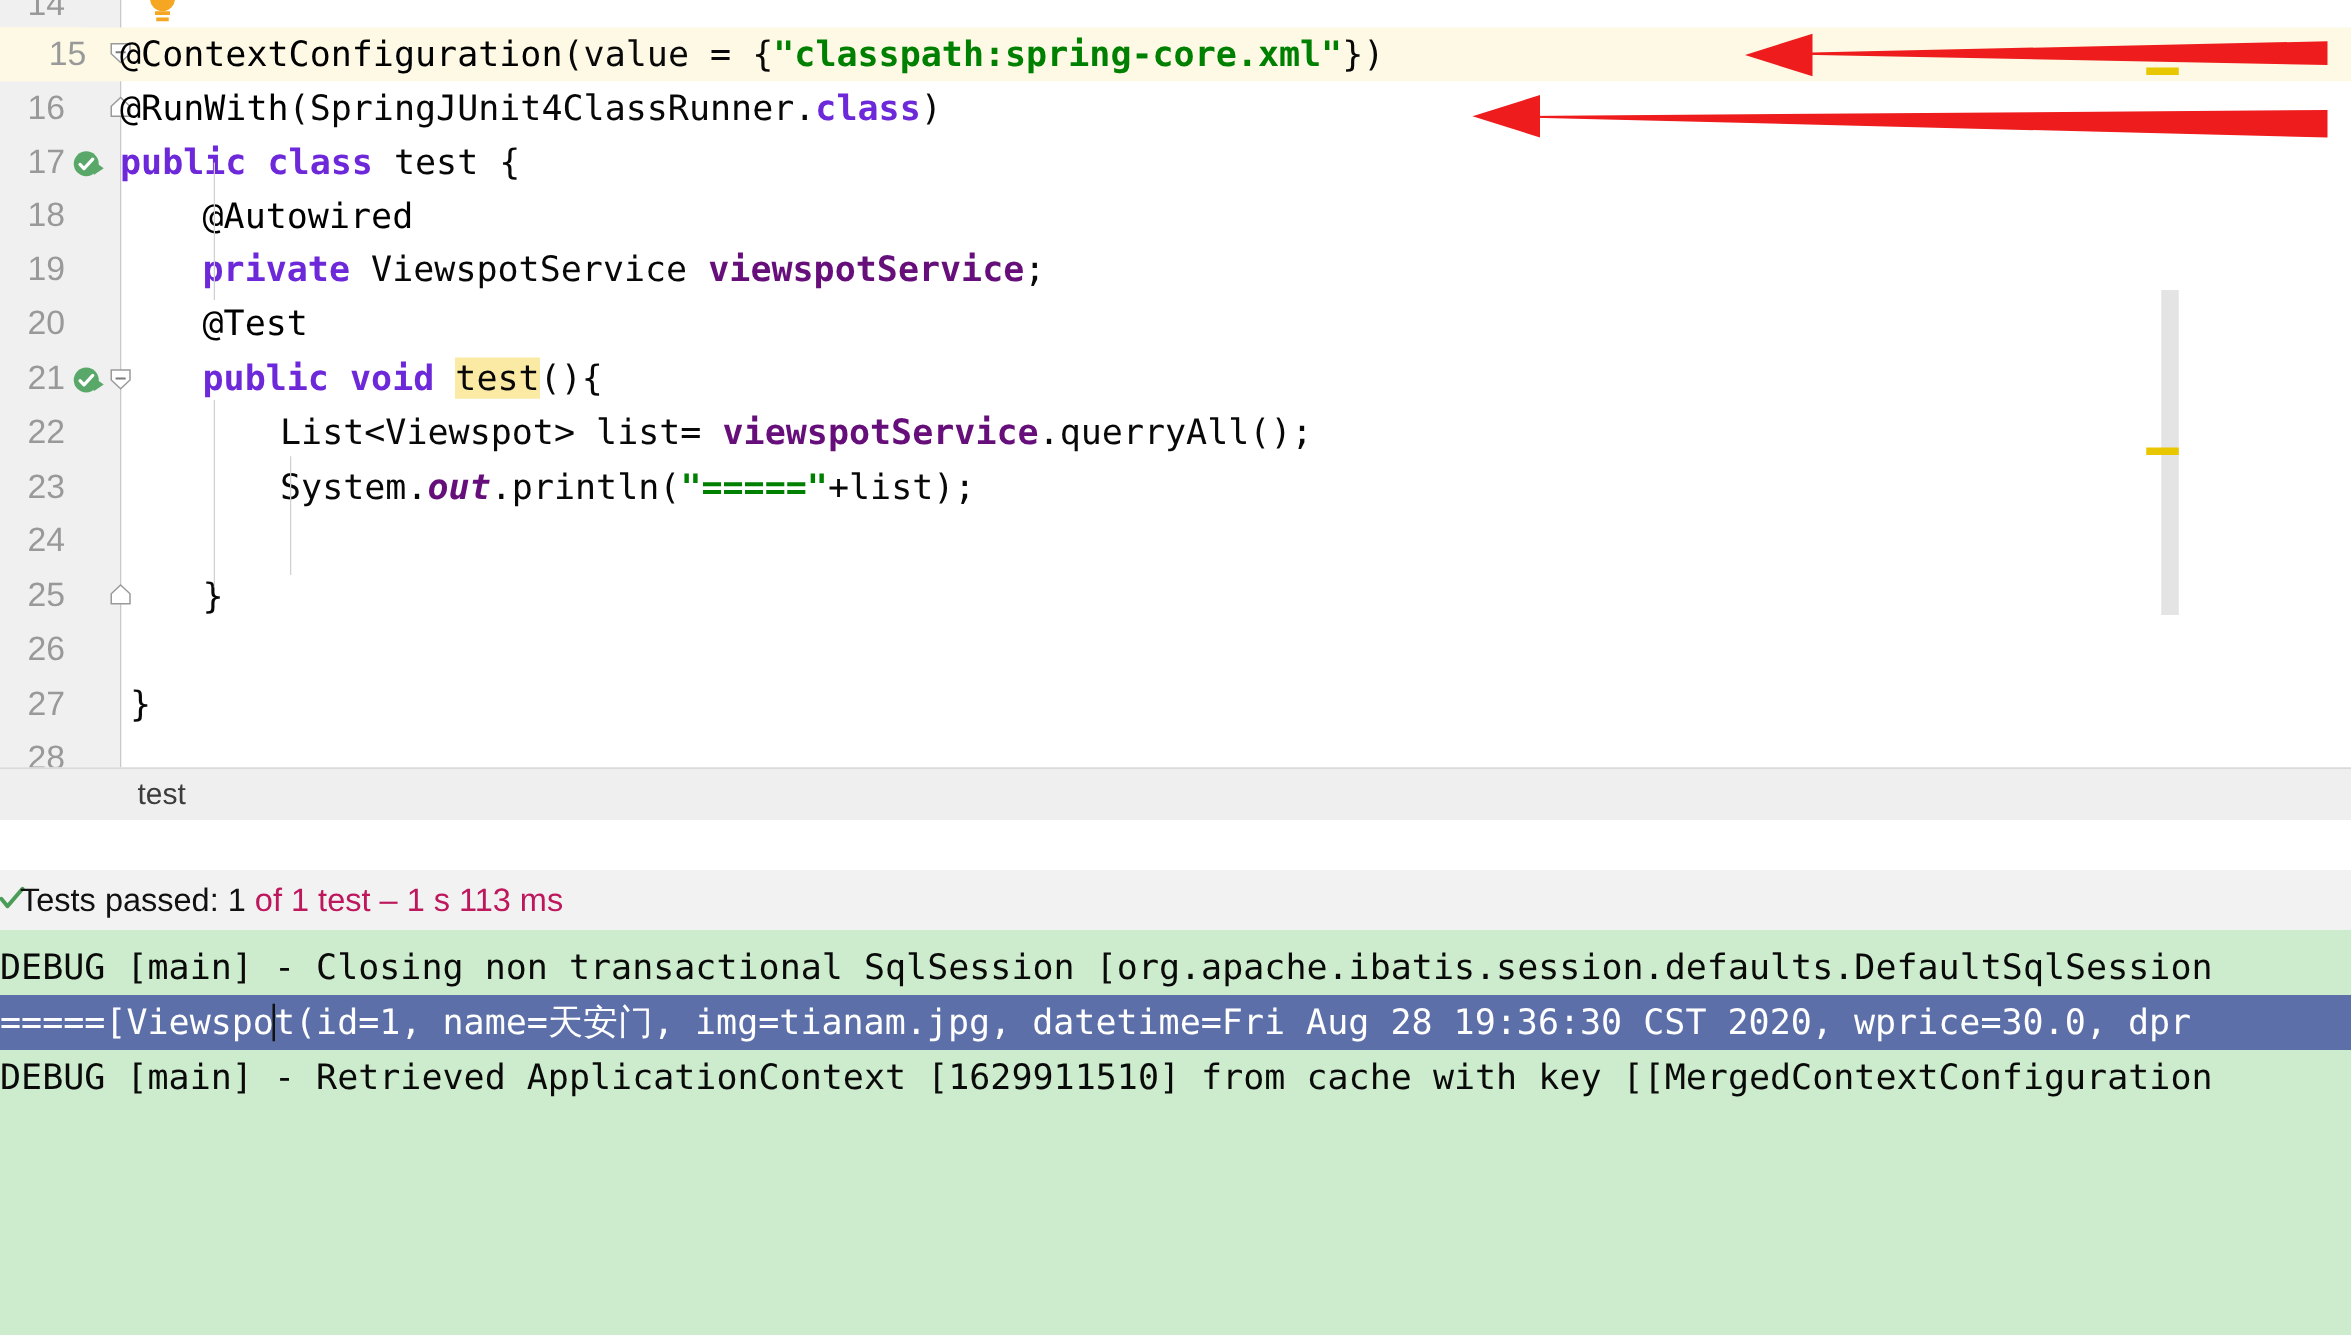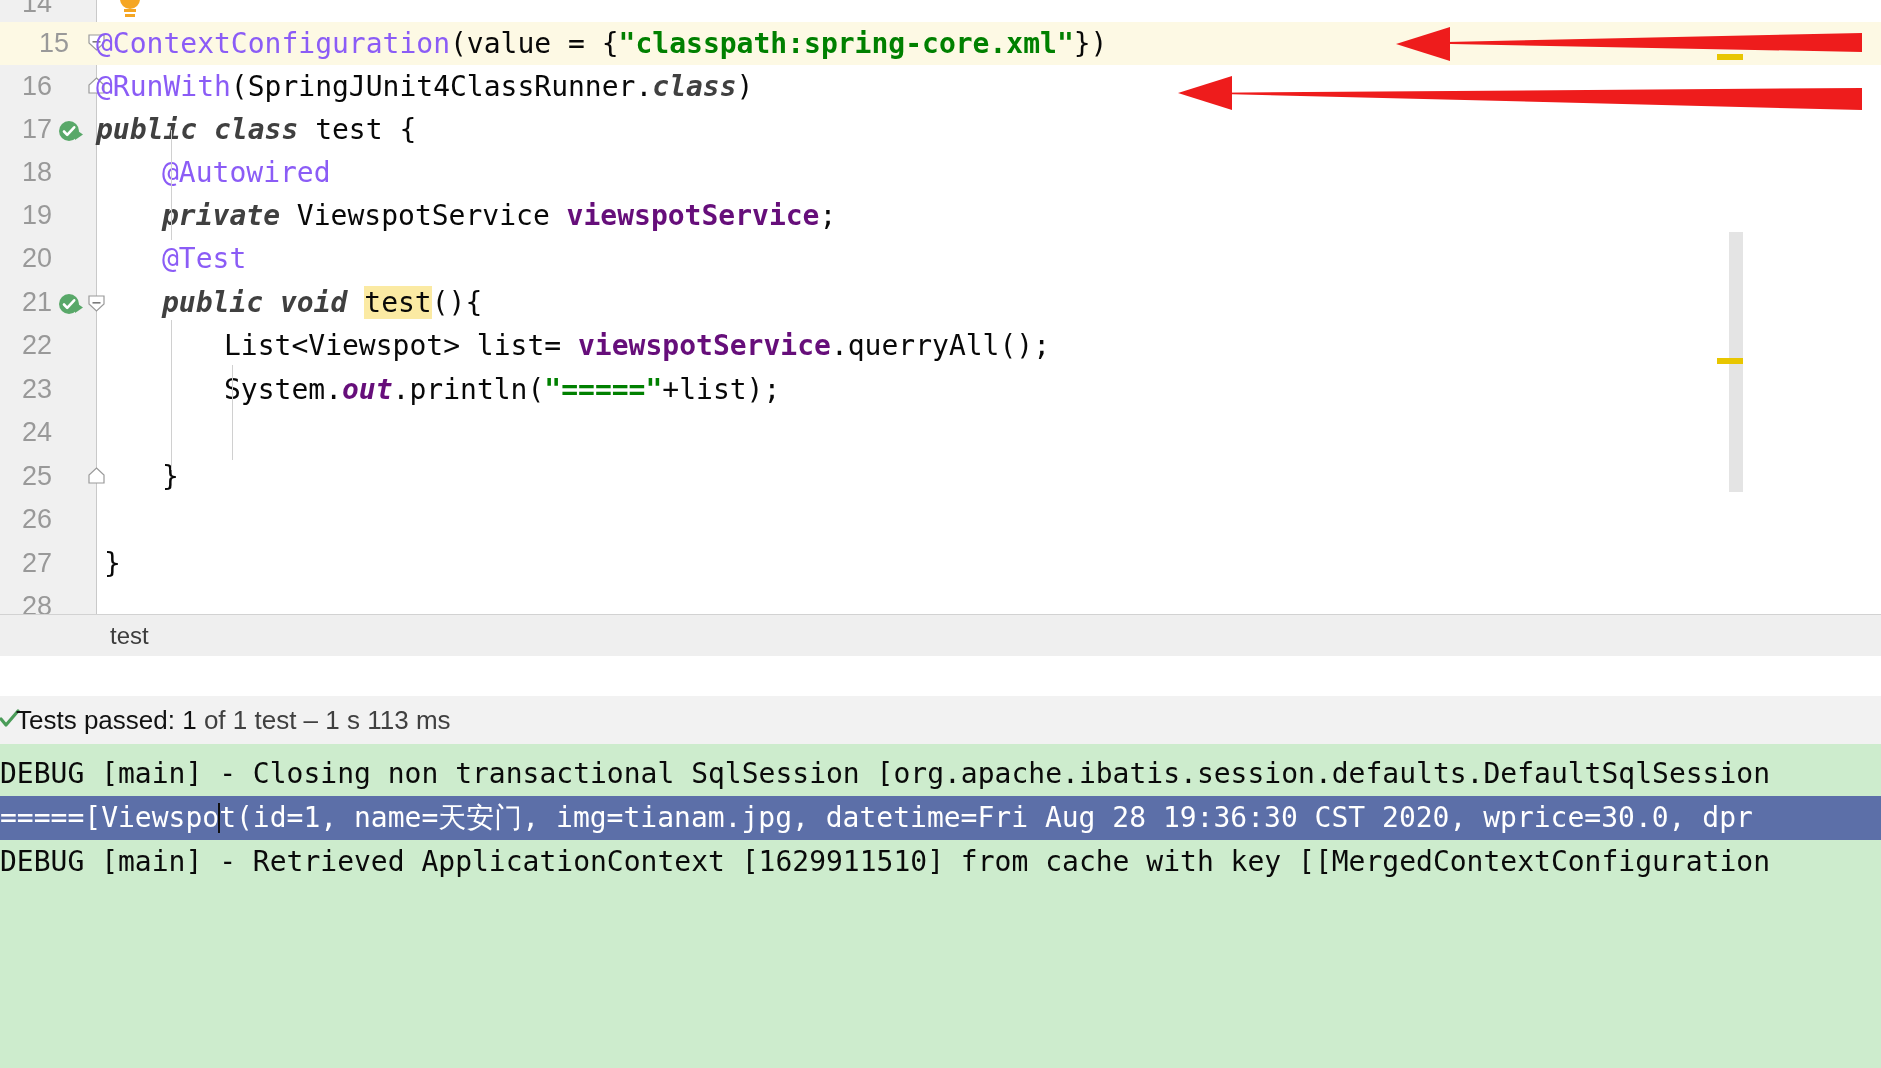--- a/index.html
+++ b/index.html
@@ -26,22 +26,22 @@
   }
   .gicon{position:absolute;left:58px;top:9px;width:26px;height:26px;}
   .fold{position:absolute;left:88px;top:12px;width:17px;height:17px;}
 
   .code{
     position:absolute;left:96px;height:43.4px;line-height:43.4px;
     white-space:pre;font-size:28px;
     font-family:"DejaVu Sans Mono", monospace;
     color:#080808;
   }
-  .kw{color:#404040;font-weight:bold;font-style:italic;}
-  .ann{color:#8b5cf6;}
+  .kw{color:#6d28d9;font-weight:bold;}
+  .ann{color:#000000;}
   .str{color:#008000;font-weight:bold;}
   .fld{color:#660e7a;font-weight:bold;}
   .stat{color:#660e7a;font-weight:bold;font-style:italic;text-align:center;}
   .plain{color:#080808;}
   .hlident{background:#fbeaa3;}
 
   .indent-guide{position:absolute;width:1px;background:#d0d0d0;}
 
   
   .bulb{position:absolute;left:118px;top:-12px;width:24px;height:30px;}
@@ -62,21 +62,21 @@
 
   
   .testbar{
     position:absolute;left:0;top:696px;width:1881px;height:48px;
     background:#f2f2f2;border-bottom:1px solid #c8c8c8;
   }
   .run-tick{position:absolute;left:-2px;top:12px;width:22px;height:22px;}
   .test-status{
     position:absolute;left:16px;top:0;height:48px;line-height:48px;font-size:26px;color:#111;
   }
-  .test-status .muted{color:#404040;margin-top:16px;}
+  .test-status .muted{color:#be185d;margin-top:16px;}
   .test-status .strongnum{color:#111;}
 
   
   .console{
     position:absolute;left:0;top:744px;width:1881px;height:324px;
     background:#cdeccd;overflow:hidden;
   }
   .cline{
     position:absolute;left:0;right:0;height:44px;line-height:44px;
     white-space:pre;font-size:28px;color:#0a0a0a;

